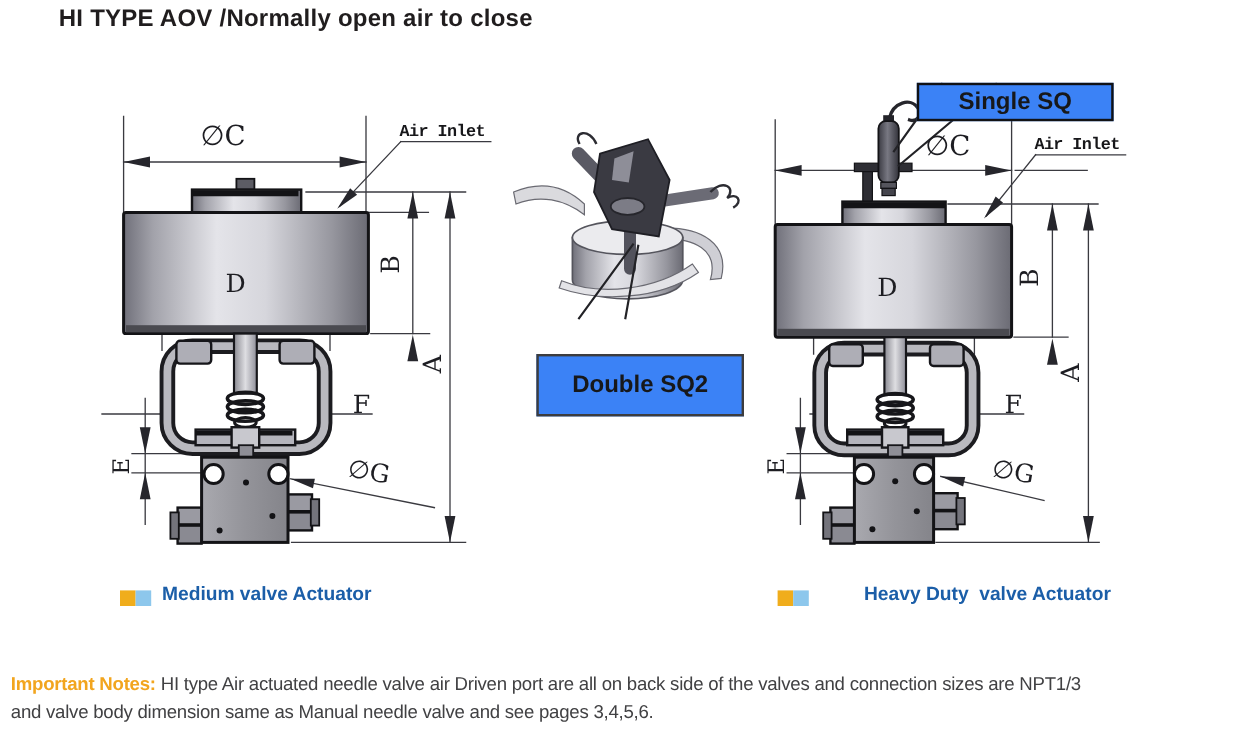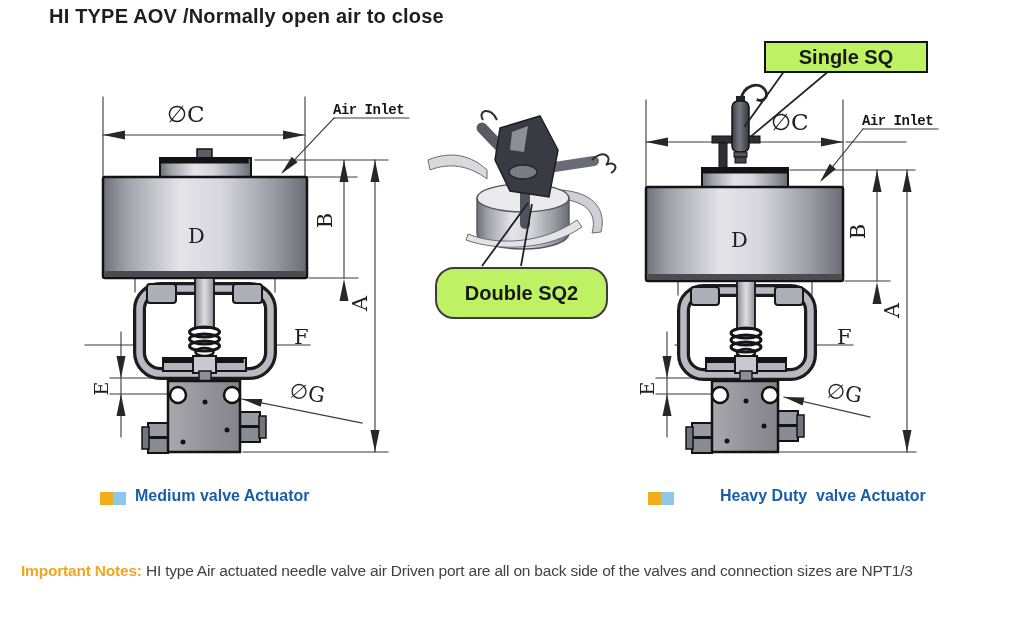--- a/index.html
+++ b/index.html
@@ -6,31 +6,31 @@
   #page{position:relative;width:1031px;height:627px;background:#ffffff;overflow:hidden;
         font-family:"Liberation Sans",sans-serif;padding-left:46px;}
   .abs{position:absolute;}
   #page-title{left:49px;top:5px;font-size:20px;font-weight:bold;color:#201d1e;letter-spacing:.2px;}
   svg.draw{left:0;top:0;width:1031px;height:627px;}
   .dim{font-family:"DejaVu Serif",serif;color:#1d1d22;font-size:21px;line-height:1;}
   .dim.big{font-size:23px;}
   .rot{transform:rotate(-90deg);transform-origin:center center;}
   .slant{transform:rotate(10deg);transform-origin:left center;}
   .mono{font-family:"Liberation Mono",monospace;font-weight:bold;font-size:14px;color:#17171a;letter-spacing:-.5px;}
-  .callout{border:2.5px solid #111215;background:#bef264;text-align:center;
-           font-weight:bold;color:#17181a;display:flex;align-items:center;justify-content:center;}
+  .callout{border:2.5px solid #111215;background:#3b82f6;text-align:center;
+           font-weight:bold;color:#17181a;display:flex;align-items:center;justify-content:center;margin-top:28px;}
   #callout-single{left:764px;top:41px;width:160px;height:28px;font-size:20px;}
-  #callout-double{left:435px;top:267px;width:169px;height:48px;font-size:20px;border-width:2px;border-color:#3c3c3e;border-radius:19px;}
+  #callout-double{left:447px;top:267px;width:169px;height:48px;font-size:20px;border-width:2px;border-color:#3c3c3e;}
   .legend{display:flex;align-items:flex-end;gap:9px;}
   .legend .sq{width:13px;height:13px;display:inline-block;}
   .legend .cap{font-size:16px;font-weight:bold;white-space:pre;}
   #legend-medium{left:100px;top:487px;}
   #legend-heavy{left:648px;top:487px;gap:46px;}
   #notes{left:9px;top:559px;width:1014px;font-size:15.5px;line-height:23px;color:#414143;letter-spacing:-.2px;}
-  #notes .imp{font-weight:bold;margin-left:12px;}
+  #notes .imp{font-weight:bold;}
 </style>
 </head>
 <body>
 
 <div id="page">
 
   <svg class="abs draw" viewBox="0 0 1031 627">
     <defs>
       <linearGradient id="gMetal" x1="0" y1="0" x2="1" y2="0">
         <stop offset="0" stop-color="#70707a"></stop>
@@ -284,15 +284,16 @@
     <span style="font-size:0;"><span class="sq" style="background:#f0ad1c;"></span><span class="sq" style="background:#8dc7ec;"></span></span>
     <span class="cap" style="color:#1b5ea8;">Medium valve Actuator</span>
   </div>
   <div class="abs legend" id="legend-heavy">
     <span style="font-size:0;"><span class="sq" style="background:#f0ad1c;"></span><span class="sq" style="background:#8dc7ec;"></span></span>
     <span class="cap" style="color:#1b5ea8;">Heavy Duty  valve Actuator</span>
   </div>
 
   <div class="abs" id="notes">
     <span class="imp" style="color:#f2a51e;">Important Notes:</span><span> HI type Air actuated needle valve air Driven port are all on back side of the valves and connection sizes are NPT1/3</span><br>
+    <span>and valve body dimension same as Manual needle valve and see pages 3,4,5,6.</span>
   </div>
 
 </div>
 
 </body></html>

